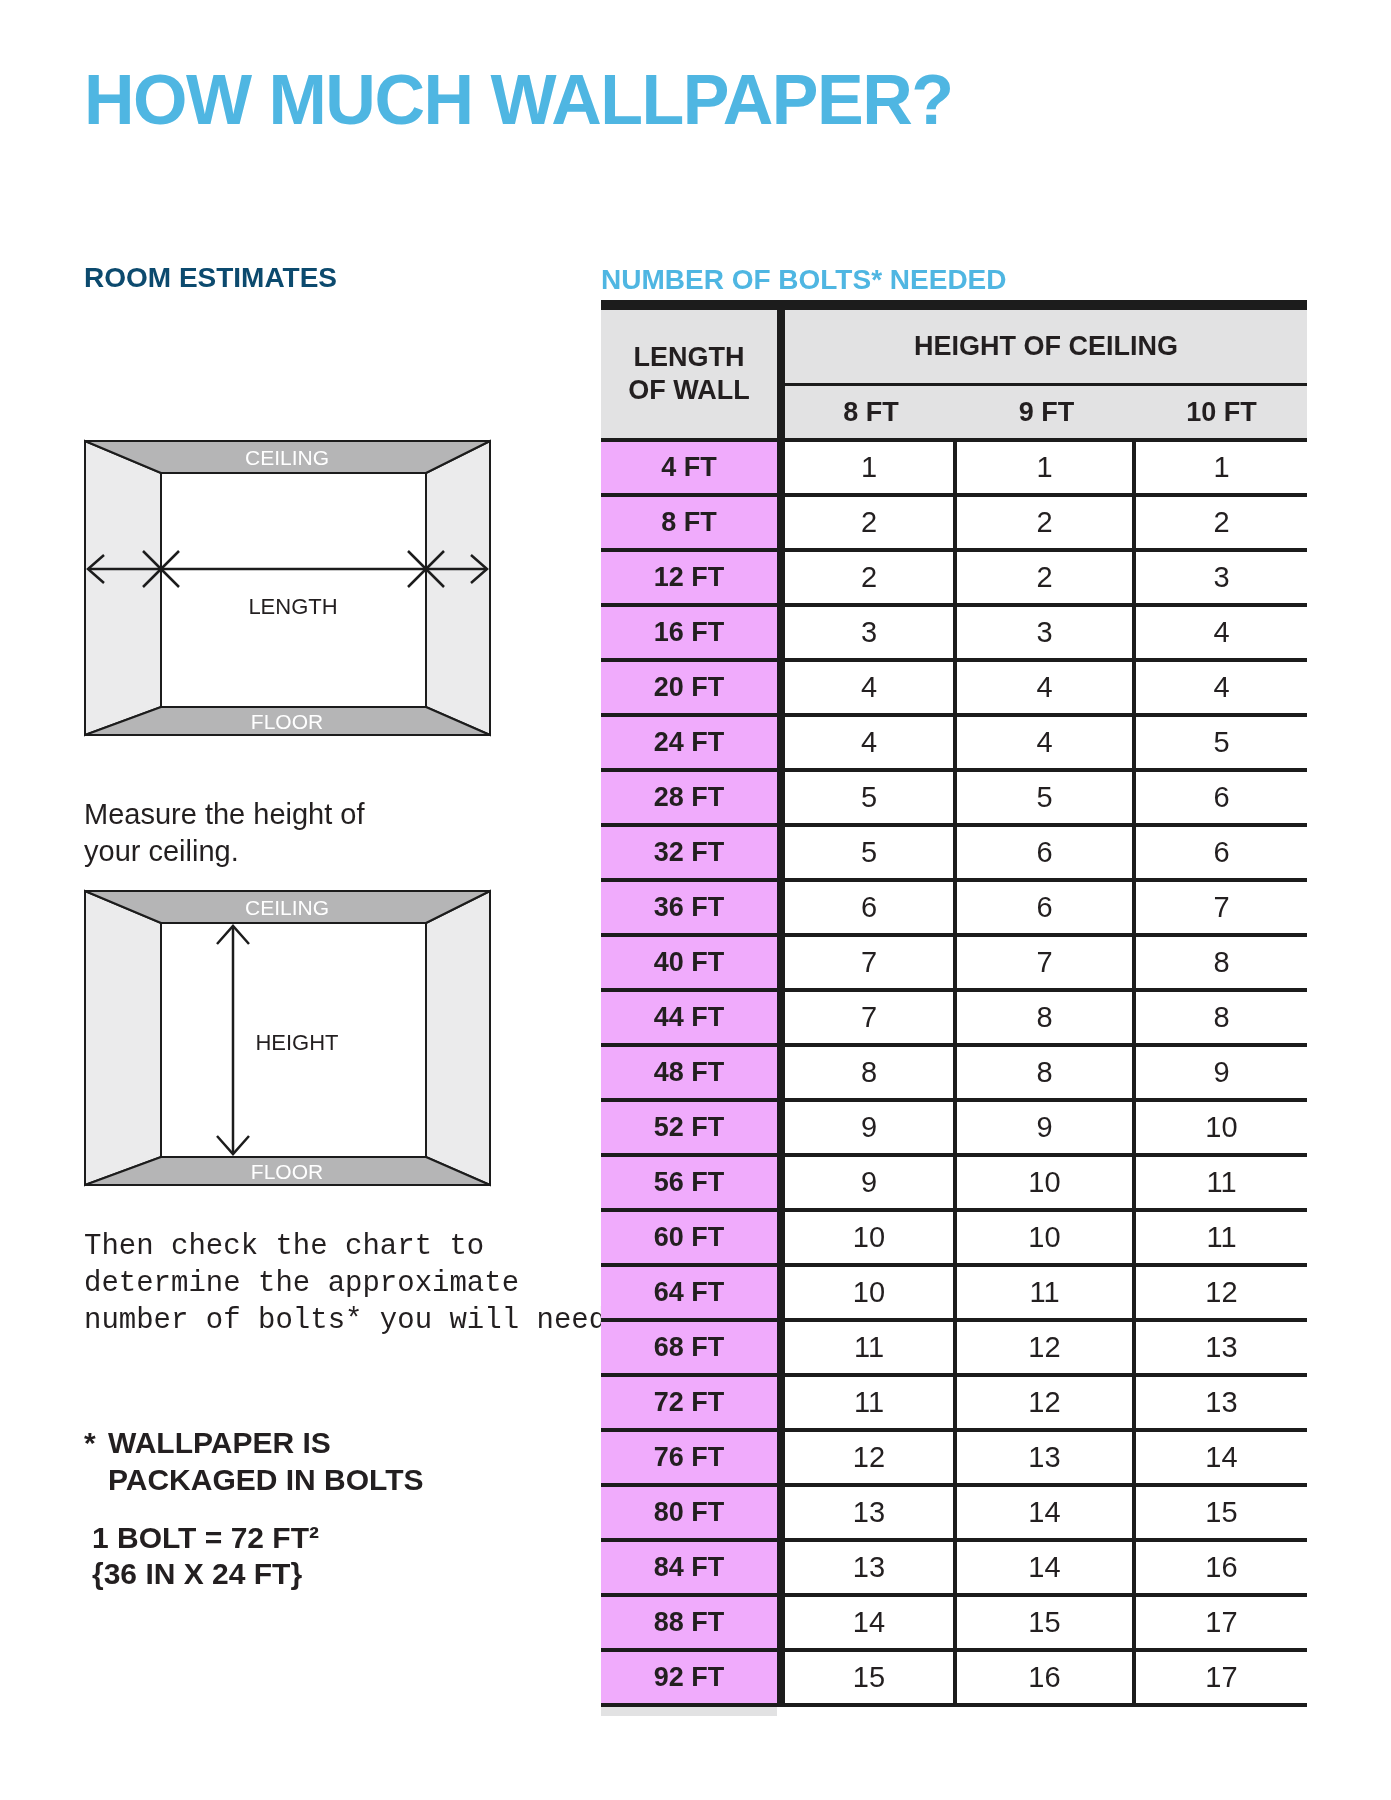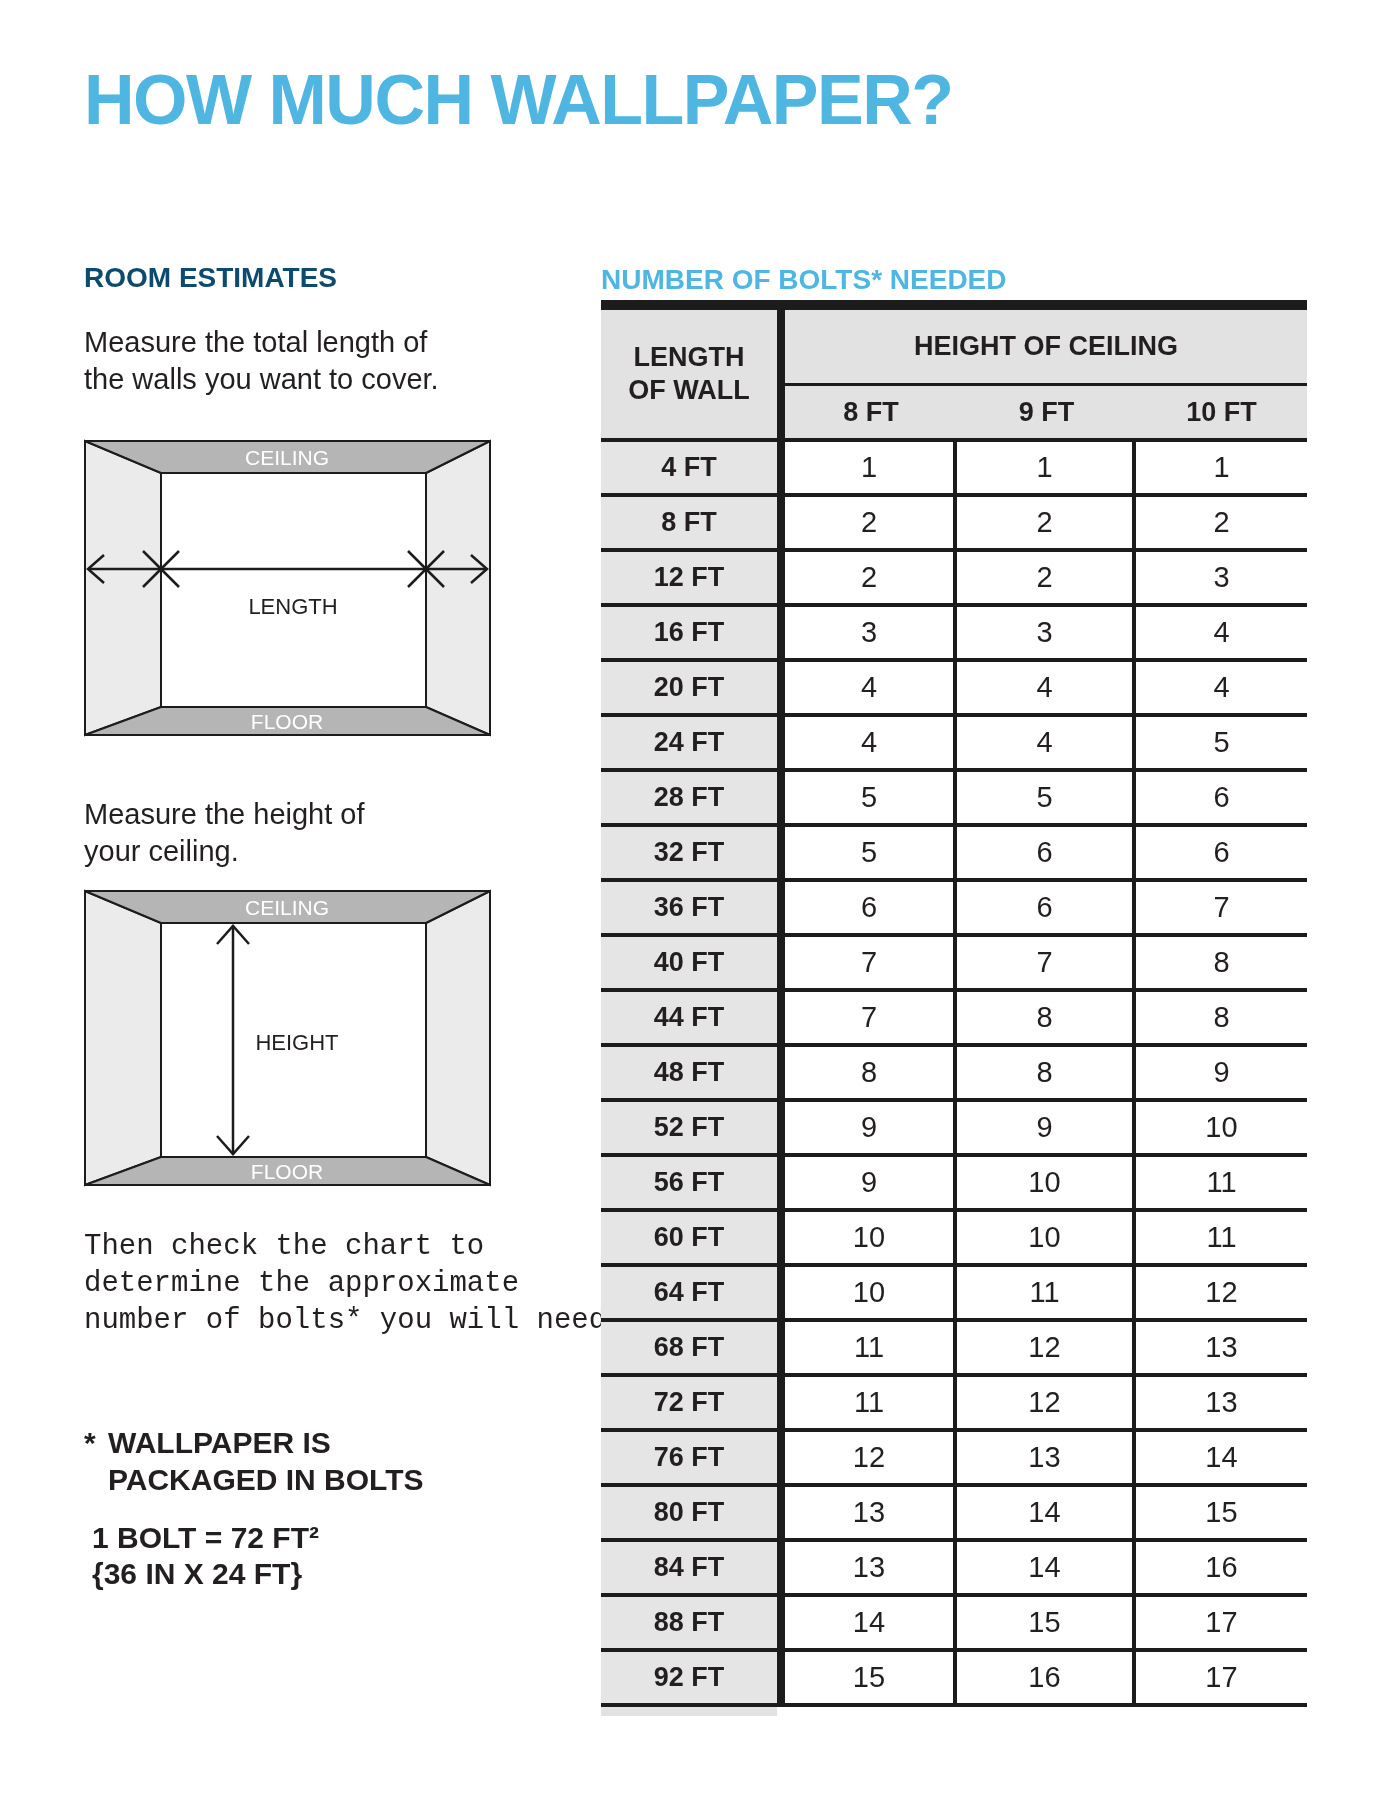--- a/index.html
+++ b/index.html
@@ -56,21 +56,21 @@
     font-size:27px; font-weight:bold; border-bottom:3px solid #1c1c1c;
   }
   .t-h-cols { display:flex; flex:1; }
   .t-h-col { display:flex; align-items:center; justify-content:center; font-size:27px; font-weight:bold; }
   .t-h-col.c0 { width:172px; }
   .t-h-col.c1 { width:179px; }
   .t-h-col.c2 { width:171px; }
   .t-body { border-top:4px solid #1c1c1c; }
   .t-row { display:flex; height:55px; border-bottom:4px solid #1c1c1c; }
   .t-label {
-    width:184px; background:#e5e5e5; border-right:8px solid #1c1c1c;
+    width:184px; background:#f0abfc; border-right:8px solid #1c1c1c;
     display:flex; align-items:center; justify-content:center;
     font-size:27px; font-weight:bold;
   }
   .t-val {
     background:#ffffff; display:flex; align-items:center; justify-content:center;
     font-size:29px;
   }
   .t-val.v0 { width:172px; border-right:4px solid #1c1c1c; }
   .t-val.v1 { width:179px; border-right:4px solid #1c1c1c; }
   .t-val.v2 { width:171px; }
@@ -80,22 +80,20 @@
 </style>
 </head>
 <body>
 
 <div class="page">
 
   <div class="title">HOW MUCH WALLPAPER?</div>
 
   <div class="section-h">ROOM ESTIMATES</div>
 
-  <div class="para para-1">Measure the total length of
-the walls you want to cover.</div>
 
   <div class="diagram diagram-1">
     <svg width="411" height="300" viewBox="0 0 411 300">
 
       <polygon points="3,3 79,35 79,269 3,297" fill="#ebebec" stroke="#1c1c1c" stroke-width="2"></polygon>
       <polygon points="408,3 344,35 344,269 408,297" fill="#ebebec" stroke="#1c1c1c" stroke-width="2"></polygon>
 
       <polygon points="3,3 408,3 344,35 79,35" fill="#b5b5b6" stroke="#1c1c1c" stroke-width="2"></polygon>
       <polygon points="3,297 79,269 344,269 408,297" fill="#b5b5b6" stroke="#1c1c1c" stroke-width="2"></polygon>
 

